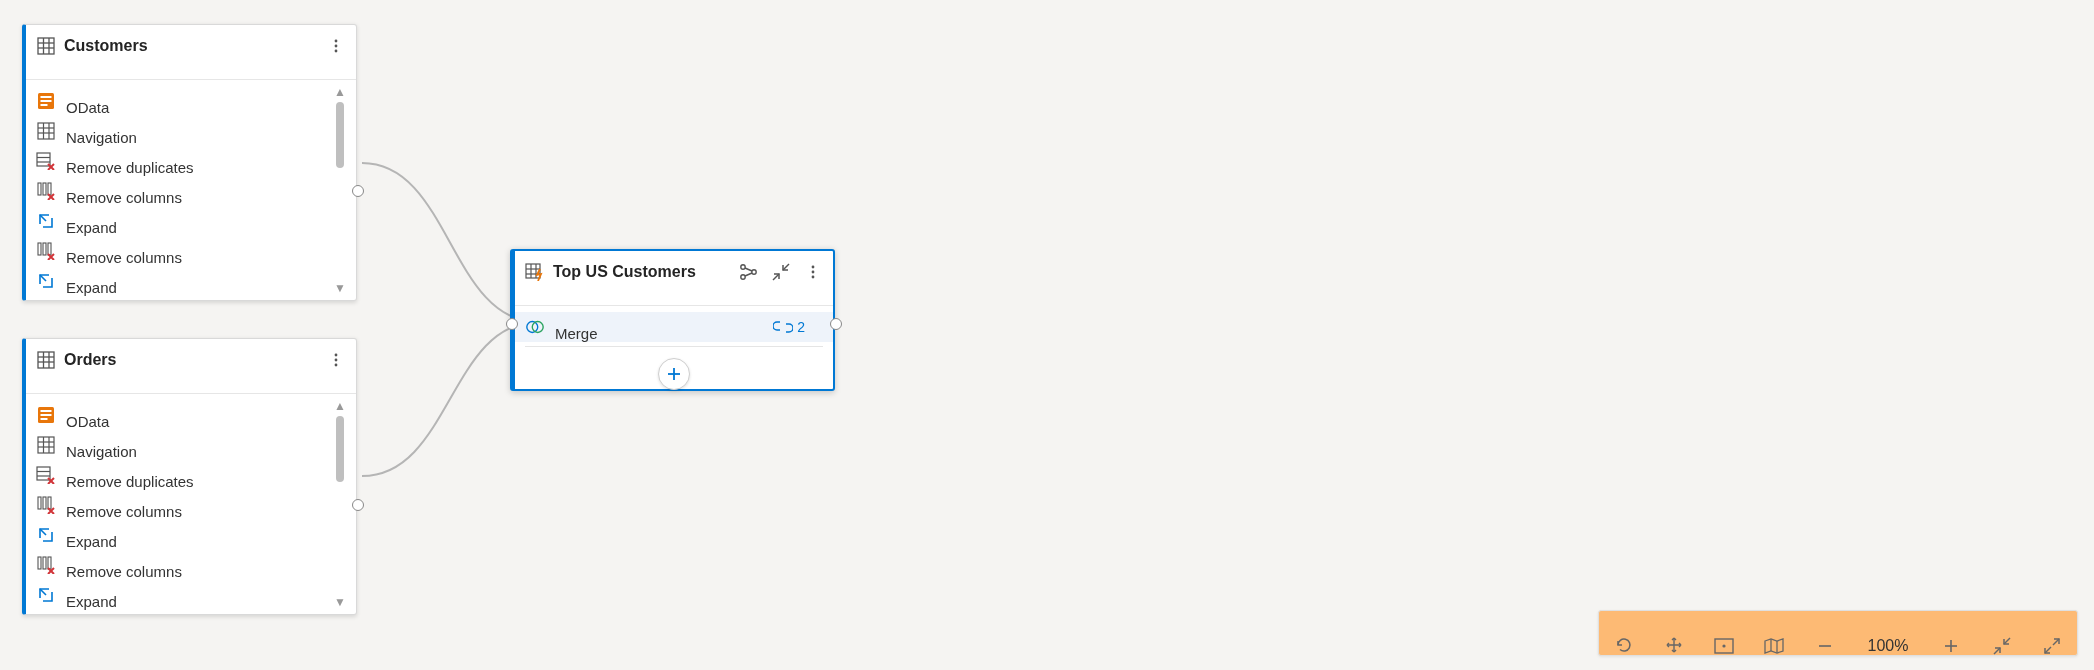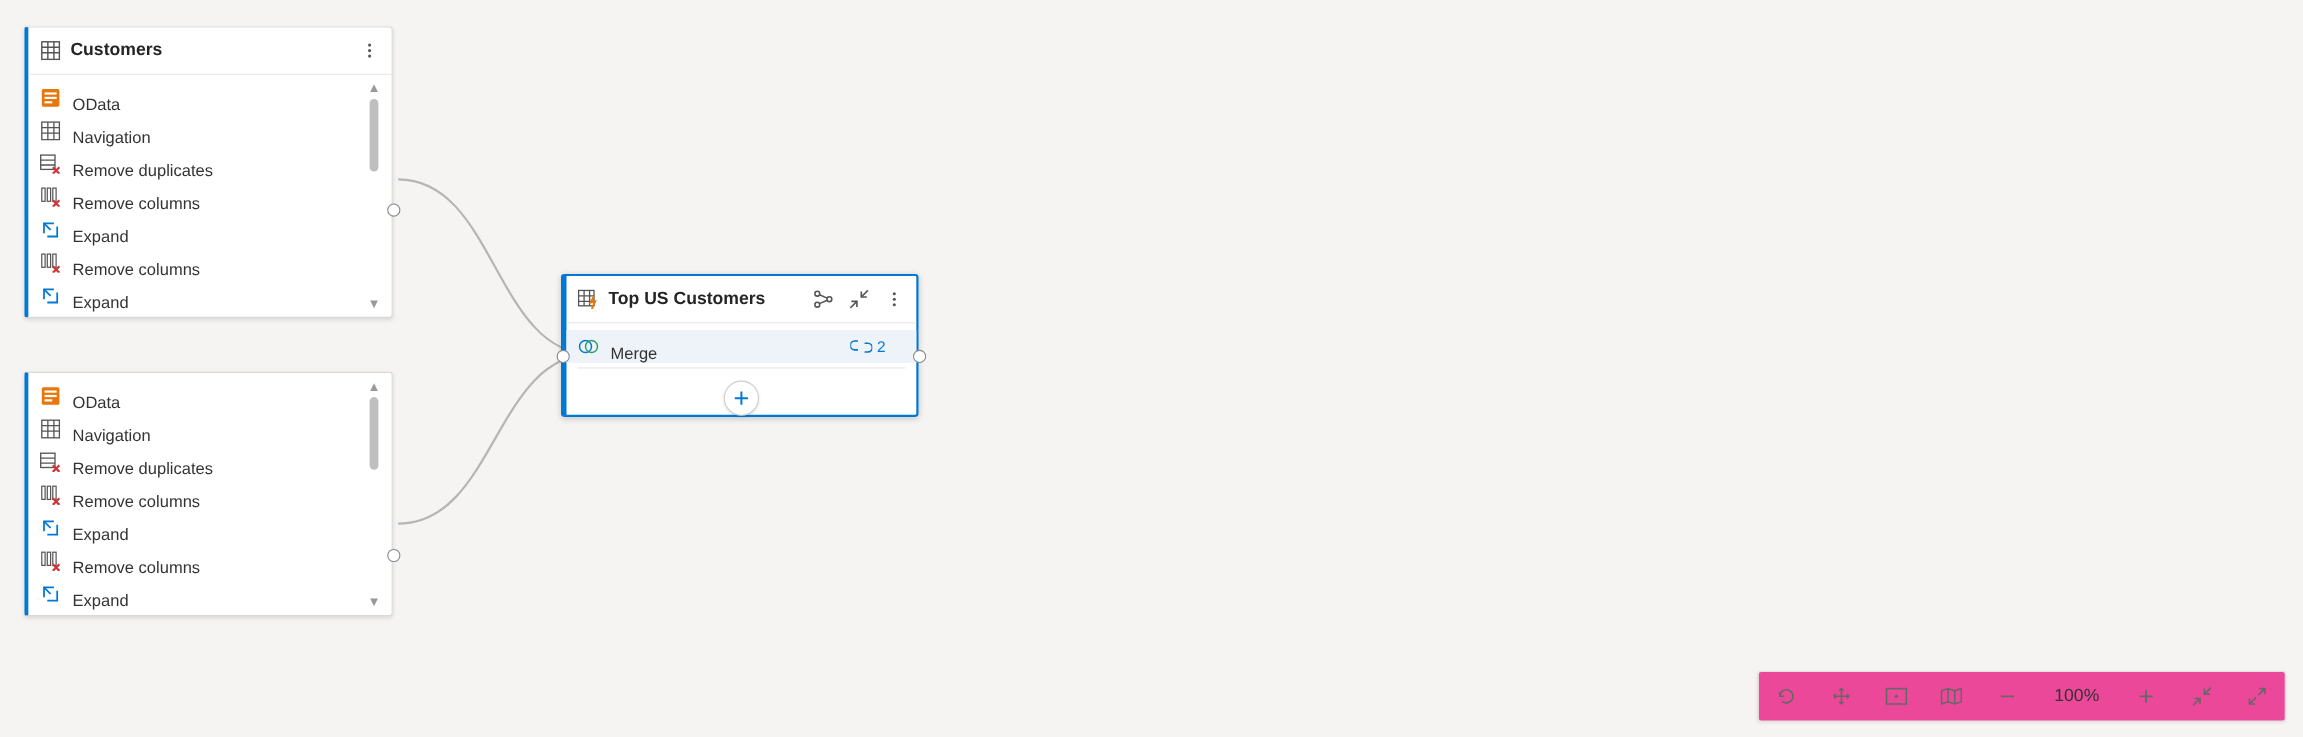--- a/index.html
+++ b/index.html
@@ -34,21 +34,21 @@
   .node.selected {
     border: 2px solid #0078d4;
     border-left: 5px solid #0078d4;
     box-shadow: 0 1.5px 6px rgba(0,0,0,0.18);
   }
 
   .node-header {
     display: flex;
     align-items: center;
     height: 42px;
-    padding: 0 8px 0 10px;
+    padding: 0 8px 12px 10px;
     border-bottom: 1px solid #e6e6e6;
     gap: 8px;
   }
   .node-title {
     flex: 1 1 auto;
     font-weight: 600;
     font-size: 16px;
     color: #242424;
     white-space: nowrap;
     overflow: hidden;
@@ -195,26 +195,26 @@
     stroke: #b5b5b5;
     stroke-width: 2;
   }
 
   
   .zoom-bar {
     position: absolute;
     right: 16px;
     bottom: 14px;
     height: 44px;
-    background: #ec4899;
+    background: #fdba74;
     border: 1px solid #e0e0e0;
     border-radius: 3px;
     box-shadow: 0 1px 3px rgba(0,0,0,0.08);
     display: flex;
-    align-items: center;
+    align-items: flex-end;
   }
   .zb-btn {
     width: 50px;
     display: flex;
     align-items: center;
     justify-content: center;
     color: #555;
     cursor: pointer;
   }
   .zb-sep {
@@ -348,20 +348,39 @@
         <div class="thumb-wrap">
             <div class="scroll-thumb"></div>
           </div>
         <span class="scroll-arrow">▼</span>
       </div>
     </div>
     <div class="port" style="right:-8px; top:160px;"></div>
   </div>
 
   <div class="node" style="left:22px; top:338px;">
+    <div class="node-header">
+      <span class="step-icon">
+        <svg width="18" height="18" viewBox="0 0 18 18">
+            <rect x="1" y="1" width="16" height="16" fill="none" stroke="#555" stroke-width="1.3"></rect>
+            <line x1="1" y1="6" x2="17" y2="6" stroke="#555" stroke-width="1.3"></line>
+            <line x1="1" y1="11" x2="17" y2="11" stroke="#555" stroke-width="1.3"></line>
+            <line x1="6.5" y1="1" x2="6.5" y2="17" stroke="#555" stroke-width="1.3"></line>
+            <line x1="12" y1="1" x2="12" y2="17" stroke="#555" stroke-width="1.3"></line>
+          </svg>
+      </span>
+      <span class="node-title">Orders</span>
+      <span class="icon-btn">
+        <svg width="16" height="16" viewBox="0 0 16 16">
+            <circle cx="8" cy="3" r="1.4" fill="#555"></circle>
+            <circle cx="8" cy="8" r="1.4" fill="#555"></circle>
+            <circle cx="8" cy="13" r="1.4" fill="#555"></circle>
+          </svg>
+      </span>
+    </div>
     <div class="node-body">
       <div class="step">
         <span class="step-icon">
           <svg width="18" height="18" viewBox="0 0 18 18">
               <rect x="1" y="1" width="16" height="16" rx="1.5" fill="#e8760a"></rect>
               <rect x="3.5" y="4" width="11" height="2" fill="#fff"></rect>
               <rect x="3.5" y="8" width="11" height="2" fill="#fff"></rect>
               <rect x="3.5" y="12" width="7" height="2" fill="#fff"></rect>
             </svg>
         </span>

